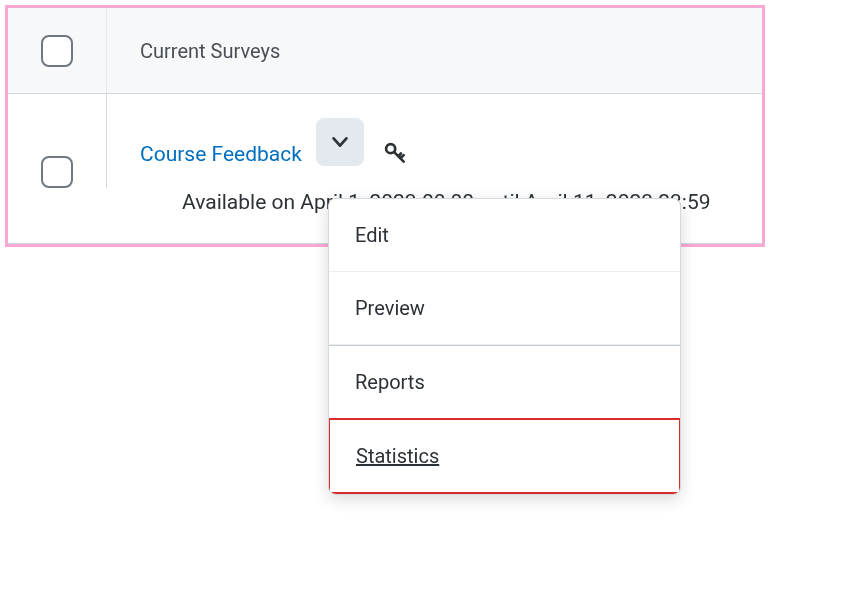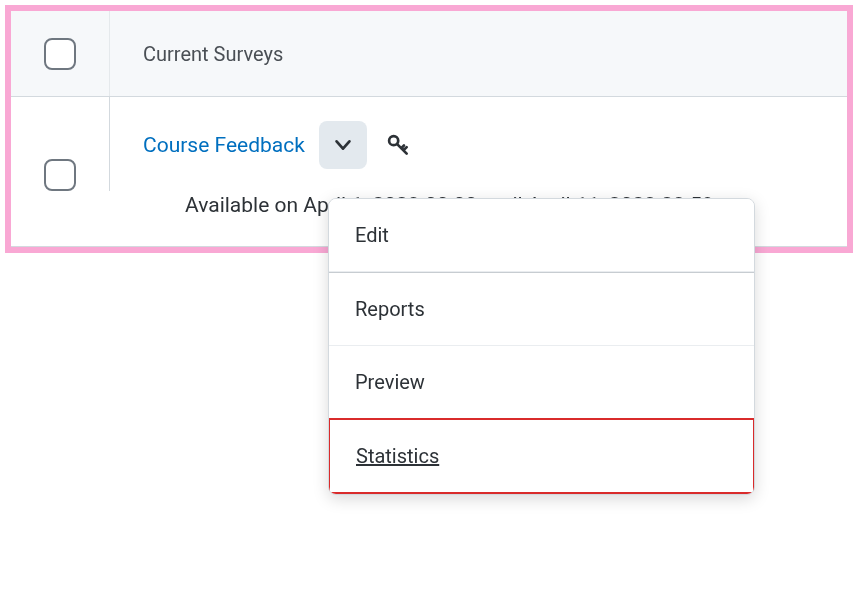--- a/index.html
+++ b/index.html
@@ -4,22 +4,22 @@
   <style>
     * { box-sizing: border-box; margin: 0; padding: 0; }
     body {
       font-family: -apple-system, BlinkMacSystemFont, "Segoe UI", Roboto, Helvetica, Arial, sans-serif;
       background: #ffffff;
       width: 858px;
       height: 606px;
       padding: 5px;
     }
     .container {
-      border: 6px solid #f9a8d4;
-      width: 848px;
+      border: 3px solid #f9a8d4;
+      width: 760px;
       position: relative;
     }
     .header-row {
       display: flex;
       align-items: center;
       background: #f6f8fa;
       border-bottom: 1px solid #d3d9de;
       height: 86px;
     }
     .checkbox-cell {
@@ -53,21 +53,21 @@
     .content-row .checkbox-cell {
       padding-top: 62px;
       align-items: flex-start;
     }
     .content-main {
       padding: 24px 33px 28px 33px;
       flex: 1;
     }
     .item-header {
       display: flex;
-      align-items: center;
+      align-items: flex-end;
       gap: 14px;
       margin-bottom: 24px;
     }
     .item-link {
       color: #006fbf;
       font-size: 21px;
       font-weight: 400;
     }
     .chevron-btn {
       width: 48px;
@@ -87,21 +87,21 @@
     }
     .availability {
       padding-left: 42px;
       font-size: 21px;
       color: #2d3237;
     }
     .dropdown {
       position: absolute;
       left: 328px;
       top: 198px;
-      width: 427px;
+      width: 353px;
       background: #ffffff;
       border: 1px solid #d3d9de;
       border-radius: 8px;
       box-shadow: 0 4px 16px rgba(0,0,0,0.15);
       overflow: hidden;
     }
     .dropdown-item {
       padding: 24px 26px;
       font-size: 20px;
       color: #2d3237;
@@ -152,16 +152,16 @@
           </svg>
         </div>
       </div>
       <div class="availability">Available on April 1, 2023 00:00 until April 11, 2023 23:59</div>
     </div>
   </div>
 </div>
 
 <div class="dropdown">
   <div class="dropdown-item">Edit</div>
+  <div class="dropdown-item">Preview</div>
   <div class="dropdown-item sep-strong">Reports</div>
-  <div class="dropdown-item">Preview</div>
   <div class="dropdown-item highlighted">Statistics</div>
 </div>
 
 </body></html>

